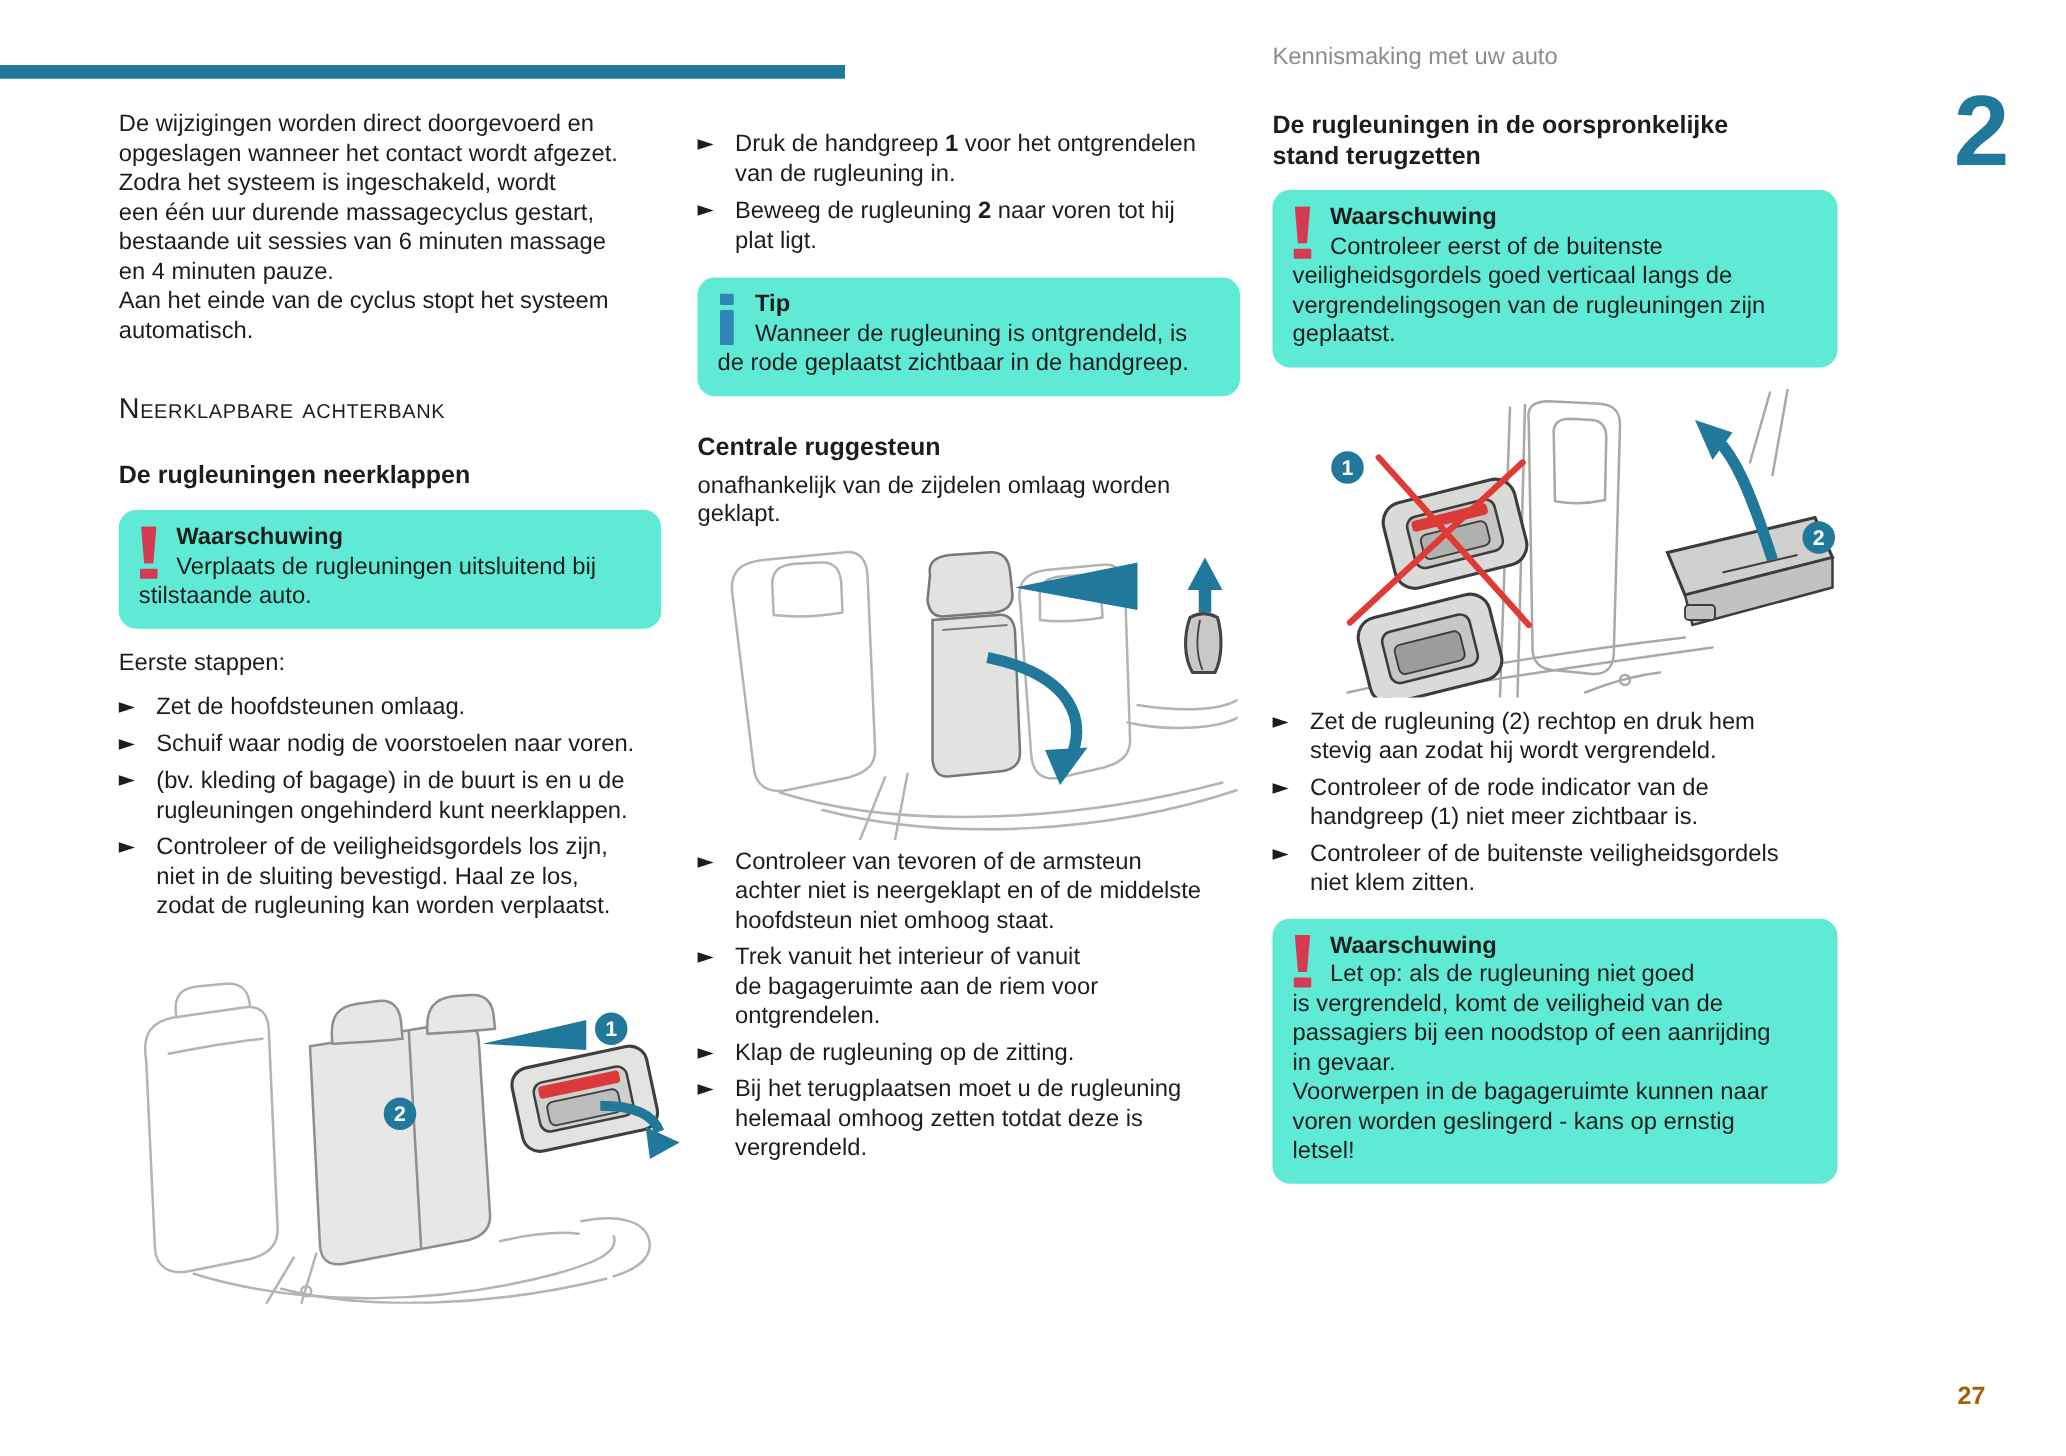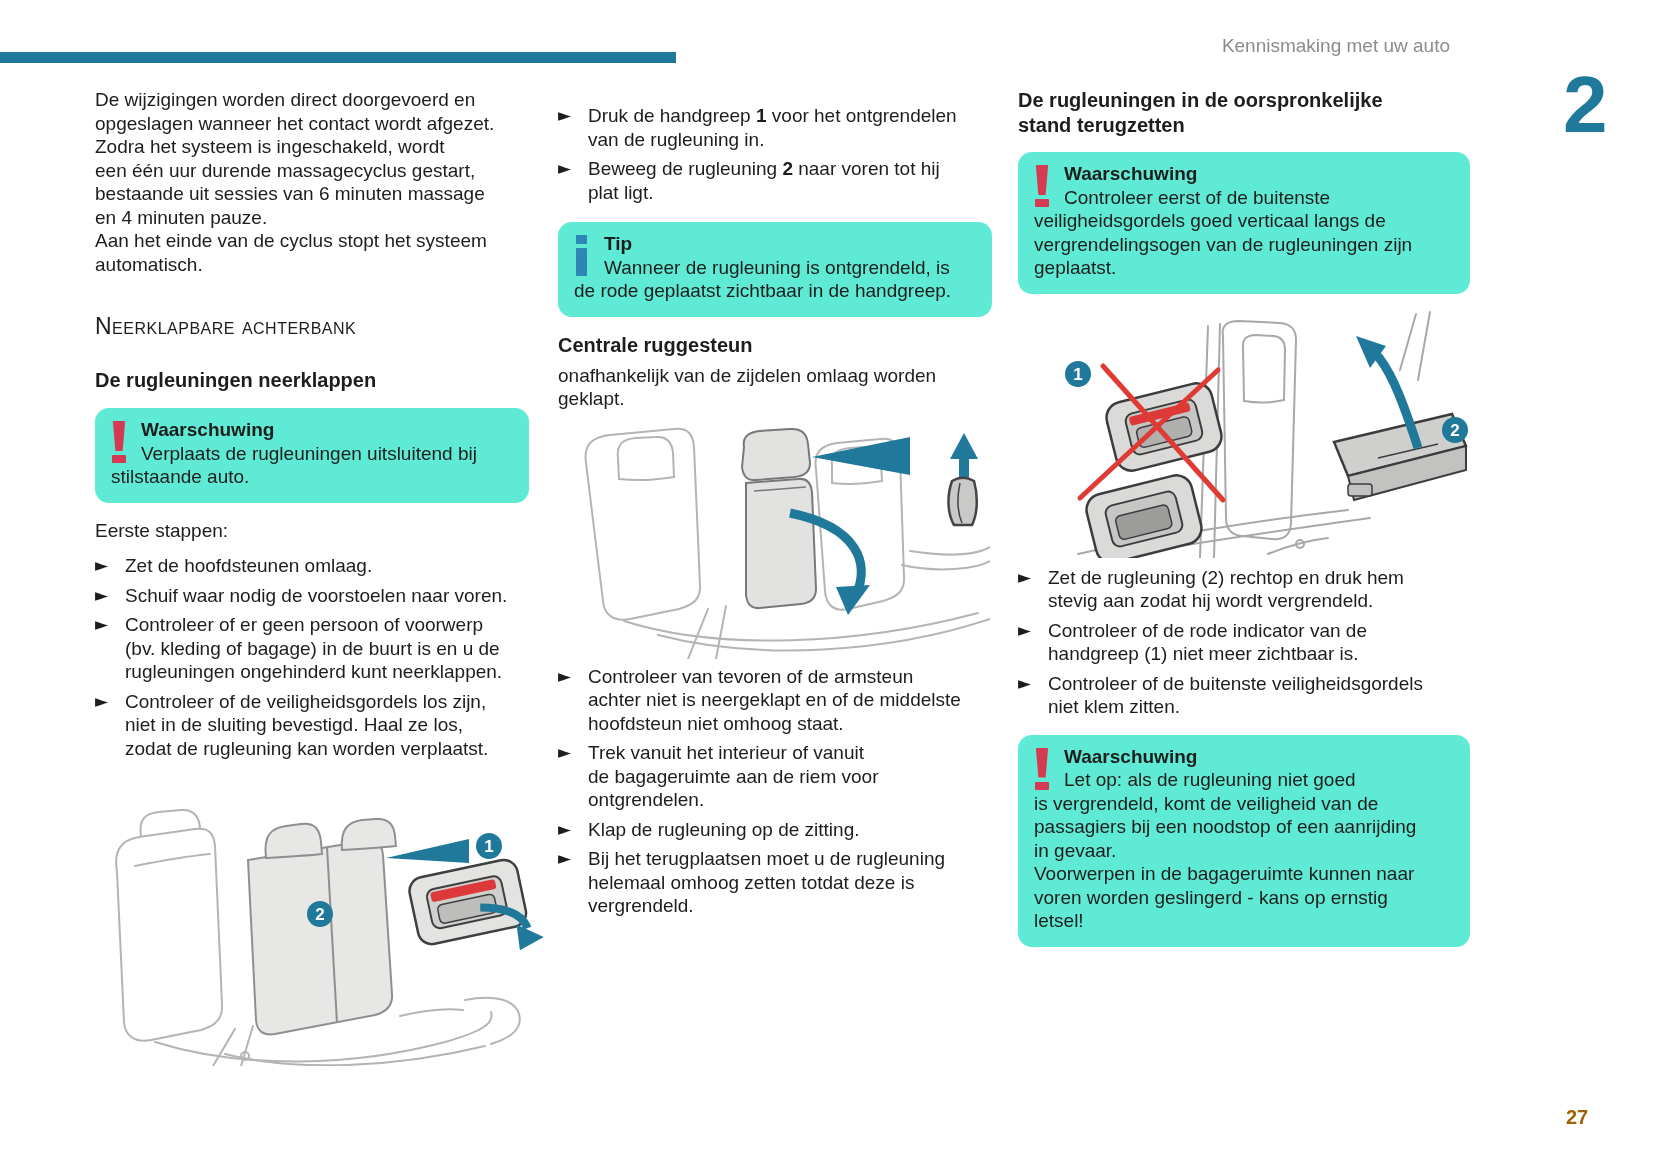--- a/index.html
+++ b/index.html
@@ -3,32 +3,32 @@
 <meta charset="utf-8">
 <style>
   html,body{margin:0;padding:0;}
   body{
     width:1653px;height:1165px;position:relative;overflow:hidden;
     background:#ffffff;color:#1d1d1b;
     font-family:"Liberation Sans",sans-serif;
     font-size:19px;line-height:23.5px;
   }
   .top-rule{position:absolute;left:0;top:52px;width:676px;height:11px;background:#20799a;}
-  .breadcrumb{position:absolute;top:34px;left:1018px;width:432px;text-align:right;color:#8c8c8c;font-size:19px;}
+  .breadcrumb{position:absolute;top:34px;left:1018px;width:432px;text-align:left;color:#8c8c8c;font-size:19px;}
   .chapter-num{position:absolute;left:1563px;top:64px;font-size:80px;line-height:82px;font-weight:bold;color:#20799a;}
   .page-num{position:absolute;left:1566px;top:1106px;font-size:20px;font-weight:bold;color:#a16207;}
 
   .col{position:absolute;top:88px;width:434px;}
   #col1{left:95px;} #col2{left:558px;} #col3{left:1018px;width:452px;}
 
   .lines div{min-height:23.5px;}
   h1.section{font-size:23px;line-height:32px;margin:34px 0 0;font-weight:normal;font-variant:small-caps;letter-spacing:.5px;}
   h2.sub{font-size:20px;line-height:25px;margin:0;font-weight:bold;}
   #col1 h2.sub{margin-top:26px;}
-  #col2 h2.sub{margin-top:16px;}
+  #col2 h2.sub{margin-top:29px;}
   .h2lines div{font-size:20px;line-height:25px;font-weight:bold;}
 
   .par{margin-top:6px;}
   .steps-label{margin-top:16px;}
 
   ul.blist{list-style:none;margin:12px 0 0;padding:0;}
   ul.blist.flush{margin-top:16px;}
   ul.blist.after-illus{margin-top:6px;}
   li.bullet{position:relative;padding-left:30px;}
   li.bullet + li.bullet{margin-top:6px;}
@@ -91,21 +91,20 @@
   <div class="steps-label">Eerste stappen:</div>
 
   <ul class="blist">
     <li class="bullet lines">
         <div><span>Zet de hoofdsteunen omlaag.</span></div>
       </li>
     <li class="bullet lines">
         <div><span>Schuif waar nodig de voorstoelen naar voren.</span></div>
       </li>
     <li class="bullet lines">
-        <div><span>Controleer of er geen persoon of voorwerp</span></div>
         <div><span>(bv. kleding of bagage) in de buurt is en u de</span></div>
         <div><span>rugleuningen ongehinderd kunt neerklappen.</span></div>
       </li>
     <li class="bullet lines">
         <div><span>Controleer of de veiligheidsgordels los zijn,</span></div>
         <div><span>niet in de sluiting bevestigd. Haal ze los,</span></div>
         <div><span>zodat de rugleuning kan worden verplaatst.</span></div>
       </li>
   </ul>
 

